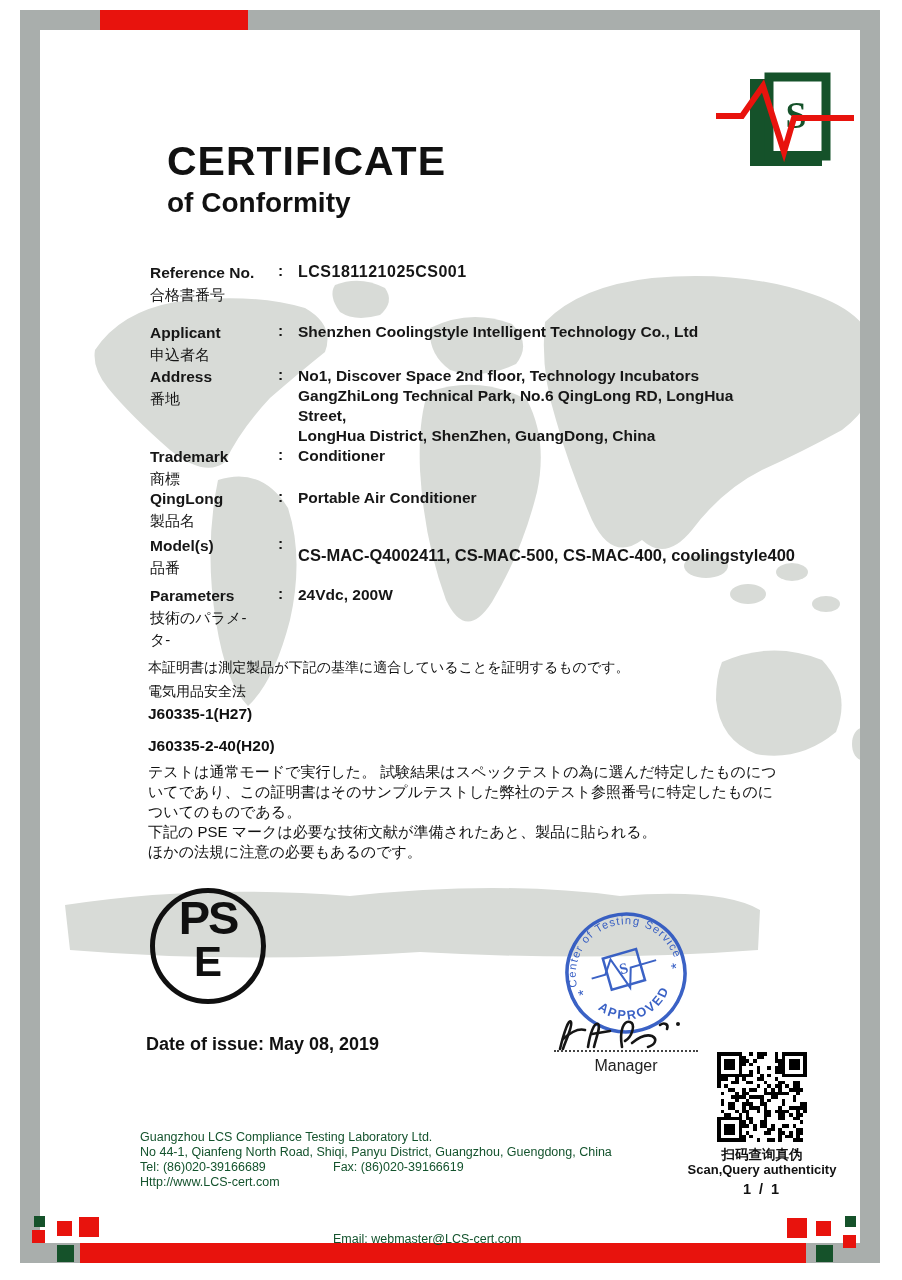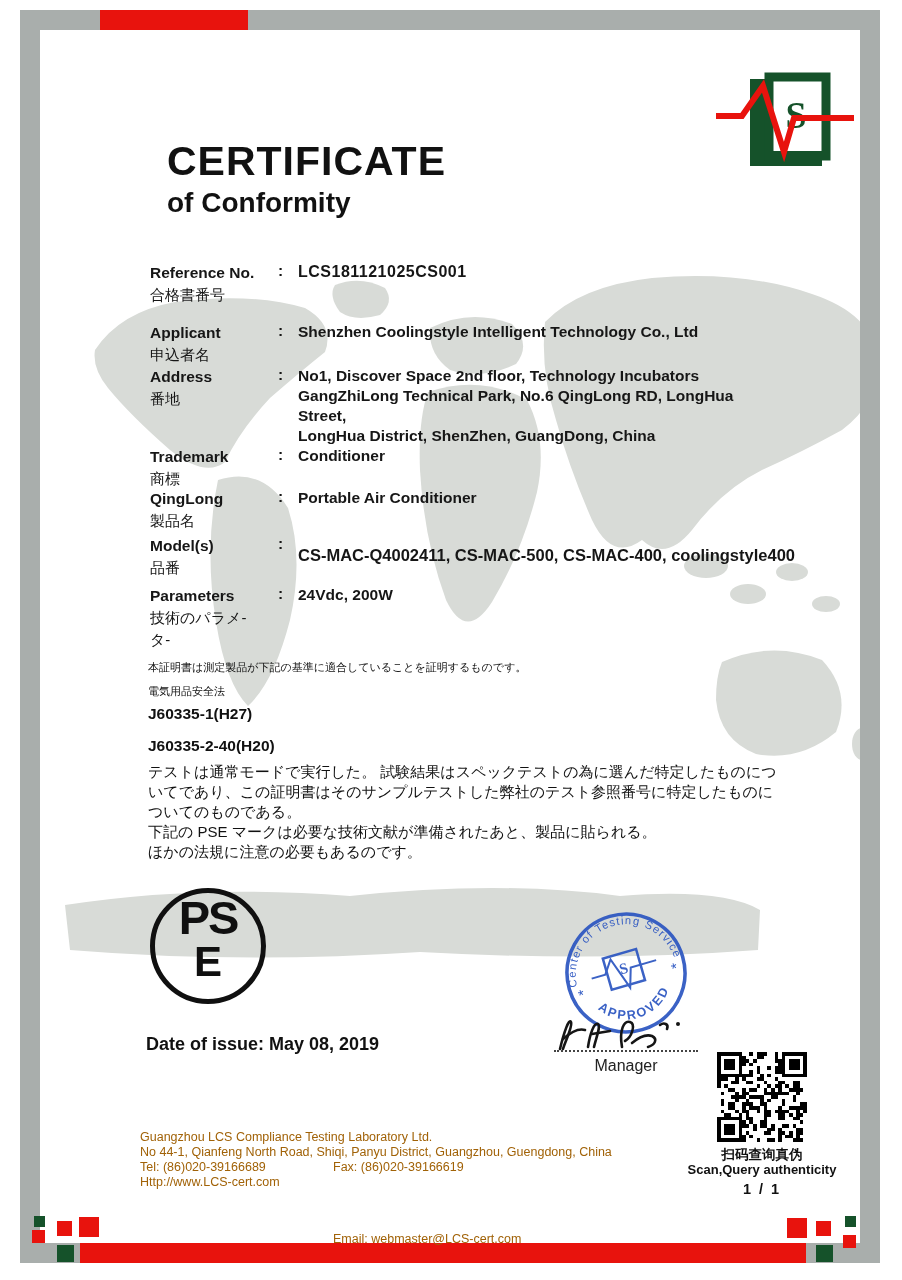--- a/index.html
+++ b/index.html
@@ -17,42 +17,42 @@
   .t1{font-size:41px;font-weight:bold;letter-spacing:1px;color:#111;}
   .t2{font-size:28px;font-weight:bold;color:#111;margin-top:2px;}
 
   
   .frow{position:absolute;left:150px;width:620px;}
   .flabel{position:absolute;left:0;top:0;width:128px;font-size:15.5px;font-weight:bold;line-height:22px;}
   .flabel .jp{font-weight:normal;font-size:15px;}
   .fcolon{position:absolute;left:128px;top:0;font-size:15.5px;font-weight:bold;}
   .fvalue{position:absolute;left:148px;top:0;width:470px;font-size:15.5px;font-weight:bold;line-height:20px;}
 
-  .jpline{font-size:11px;line-height:24px;color:#111;}
+  .jpline{font-size:14px;line-height:24px;color:#111;}
   .stdline{font-size:15.5px;font-weight:bold;color:#111;}
   .para{font-size:15px;line-height:20px;color:#111;}
 
   
   .pse{position:absolute;left:150px;top:888px;width:116px;height:116px;border:5px solid #101010;
        border-radius:50%;box-sizing:border-box;background:transparent;}
   .pse .ps{position:absolute;left:0;top:2px;width:100%;text-align:center;font-size:47px;font-weight:bold;
            letter-spacing:-2px;color:#101010;line-height:46px;}
   .pse .e{position:absolute;left:0;top:46px;width:100%;text-align:center;font-size:42px;font-weight:bold;
           color:#101010;line-height:46px;}
 
   .dateline{position:absolute;left:146px;top:1034px;font-size:18px;font-weight:bold;color:#111;}
 
   
   .stamp{position:absolute;left:563px;top:910px;width:126px;height:126px;transform:rotate(-16deg);opacity:.92;}
   .sig{position:absolute;left:552px;top:1012px;width:150px;height:42px;}
   .sigline{position:absolute;left:554px;top:1050px;width:144px;border-bottom:2px dotted #444;}
   .manager{position:absolute;left:554px;top:1057px;width:144px;text-align:center;font-size:16px;color:#222;}
 
   
-  .foot{font-size:12.5px;color:#a16207;line-height:15px;}
+  .foot{font-size:12.5px;color:#14532d;line-height:15px;}
 
   
   .qr{position:absolute;left:717px;top:1052px;width:90px;height:90px;}
   .qrzh{position:absolute;left:692px;top:1146px;width:140px;text-align:center;font-size:13.5px;font-weight:bold;color:#111;}
   .qren{position:absolute;left:672px;top:1162px;width:180px;text-align:center;font-size:13px;font-weight:bold;color:#111;}
   .pageno{position:absolute;left:712px;top:1181px;width:100px;text-align:center;font-size:14.5px;font-weight:bold;letter-spacing:2px;color:#111;}
 </style>
 </head>
 <body>
 

